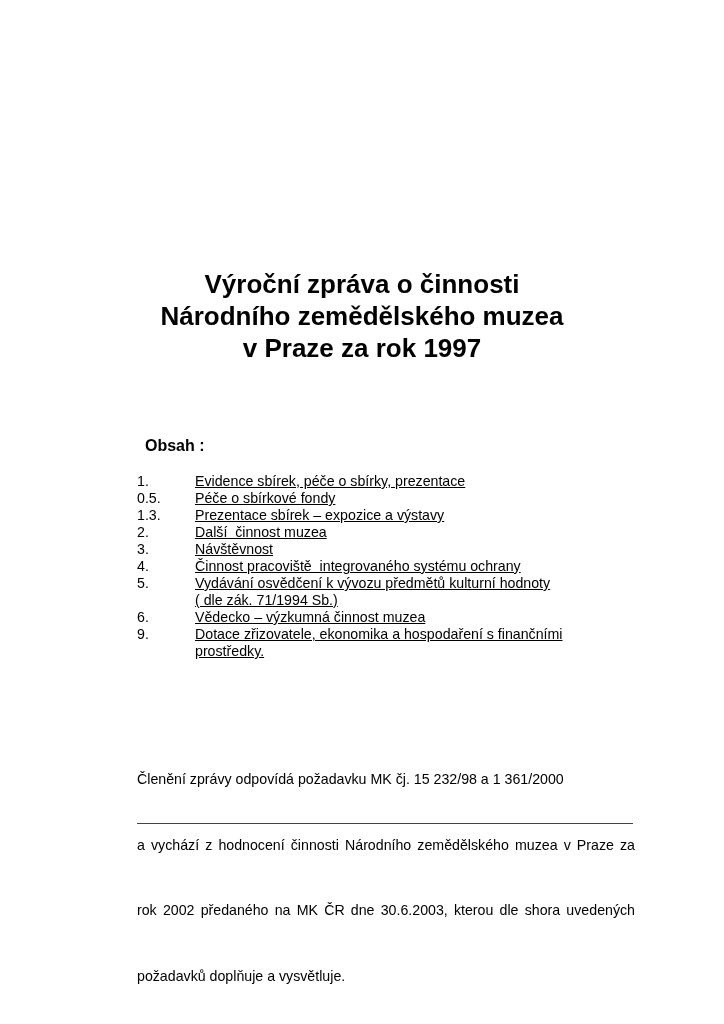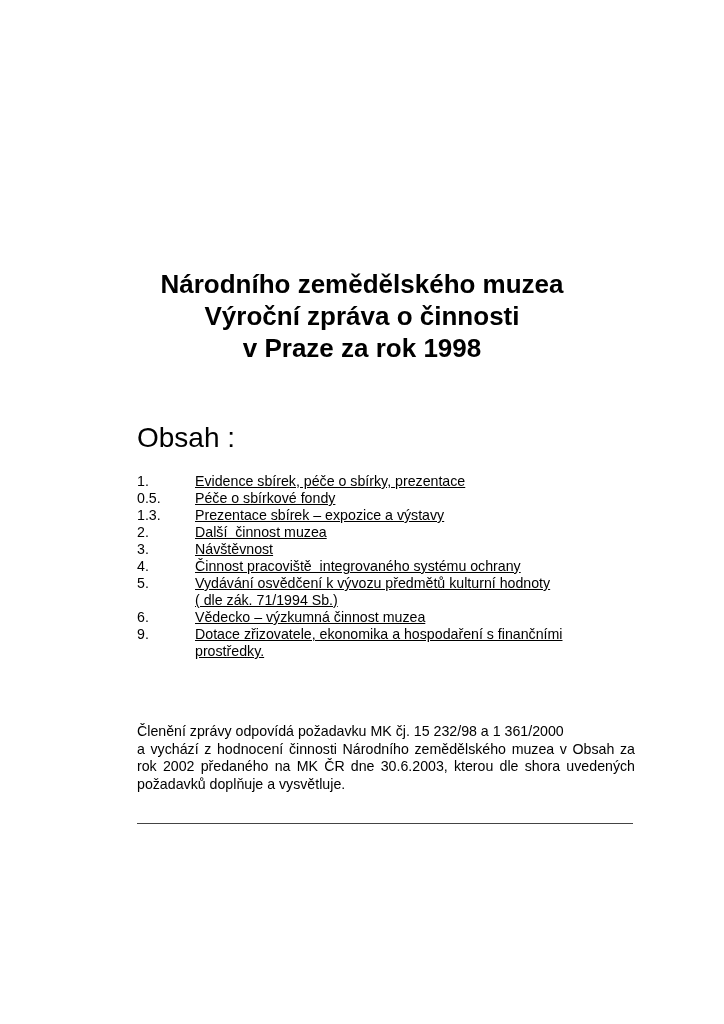--- a/index.html
+++ b/index.html
@@ -23,24 +23,24 @@
       text-align: center;
       font-weight: bold;
       font-size: 26px;
       line-height: 32px;
     }
     .title div { white-space: nowrap; }
     .contents-heading {
       position: absolute;
       left: 137px;
       top: 424px;
-      font-size: 28px;
+      font-size: 16px;
       line-height: 28px;
-      margin: 0;
-      font-weight: normal;
+      margin: 8px;
+      font-weight: bold;
     }
     .toc {
       position: absolute;
       left: 137px;
       top: 473px;
       width: 460px;
       font-size: 14.2px;
       line-height: 17px;
       margin: 0;
       padding: 0;
@@ -66,40 +66,41 @@
       width: 498px;
       font-size: 14.2px;
       line-height: 17.5px;
       text-align: justify;
       margin: 0;
     }
     .note-line {
       display: block;
       text-align: justify;
       text-align-last: justify;
+      margin-top: 48px;
     }
     .note-line.first, .note-line.last {
       text-align-last: left;
     }
     .rule {
       position: absolute;
       left: 137px;
       top: 823px;
       width: 496px;
       height: 0;
       border-top: 1.5px solid #444444;
     }
   </style>
 </head>
 <body>
 
 <div class="title">
+  <div>Výroční zpráva o činnosti</div>
   <div>Národního zemědělského muzea</div>
-  <div>Výroční zpráva o činnosti</div>
-  <div>v Praze za rok 1998</div>
+  <div>v Praze za rok 1997</div>
 </div>
 
 <h2 class="contents-heading">Obsah :</h2>
 
 <ul class="toc">
   <li class="toc-item">
     <span class="toc-num">1.</span>
     <span class="toc-text">Evidence sbírek, péče o sbírky, prezentace</span>
   </li>
   <li class="toc-item">
@@ -133,18 +134,18 @@
   </li>
   <li class="toc-item">
     <span class="toc-num">9.</span>
     <span class="toc-text">Dotace zřizovatele, ekonomika a hospodaření s finančními
 prostředky.</span>
   </li>
 </ul>
 
 <div class="note">
   <span class="note-line first">Členění zprávy odpovídá požadavku MK čj. 15 232/98 a 1 361/2000</span>
-  <span class="note-line">a vychází z hodnocení činnosti Národního zemědělského muzea v Obsah za</span>
+  <span class="note-line">a vychází z hodnocení činnosti Národního zemědělského muzea v Praze za</span>
   <span class="note-line">rok 2002 předaného na MK ČR dne 30.6.2003, kterou dle shora uvedených</span>
   <span class="note-line last">požadavků doplňuje a vysvětluje.</span>
 </div>
 
 <div class="rule"></div>
 
 </body></html>

